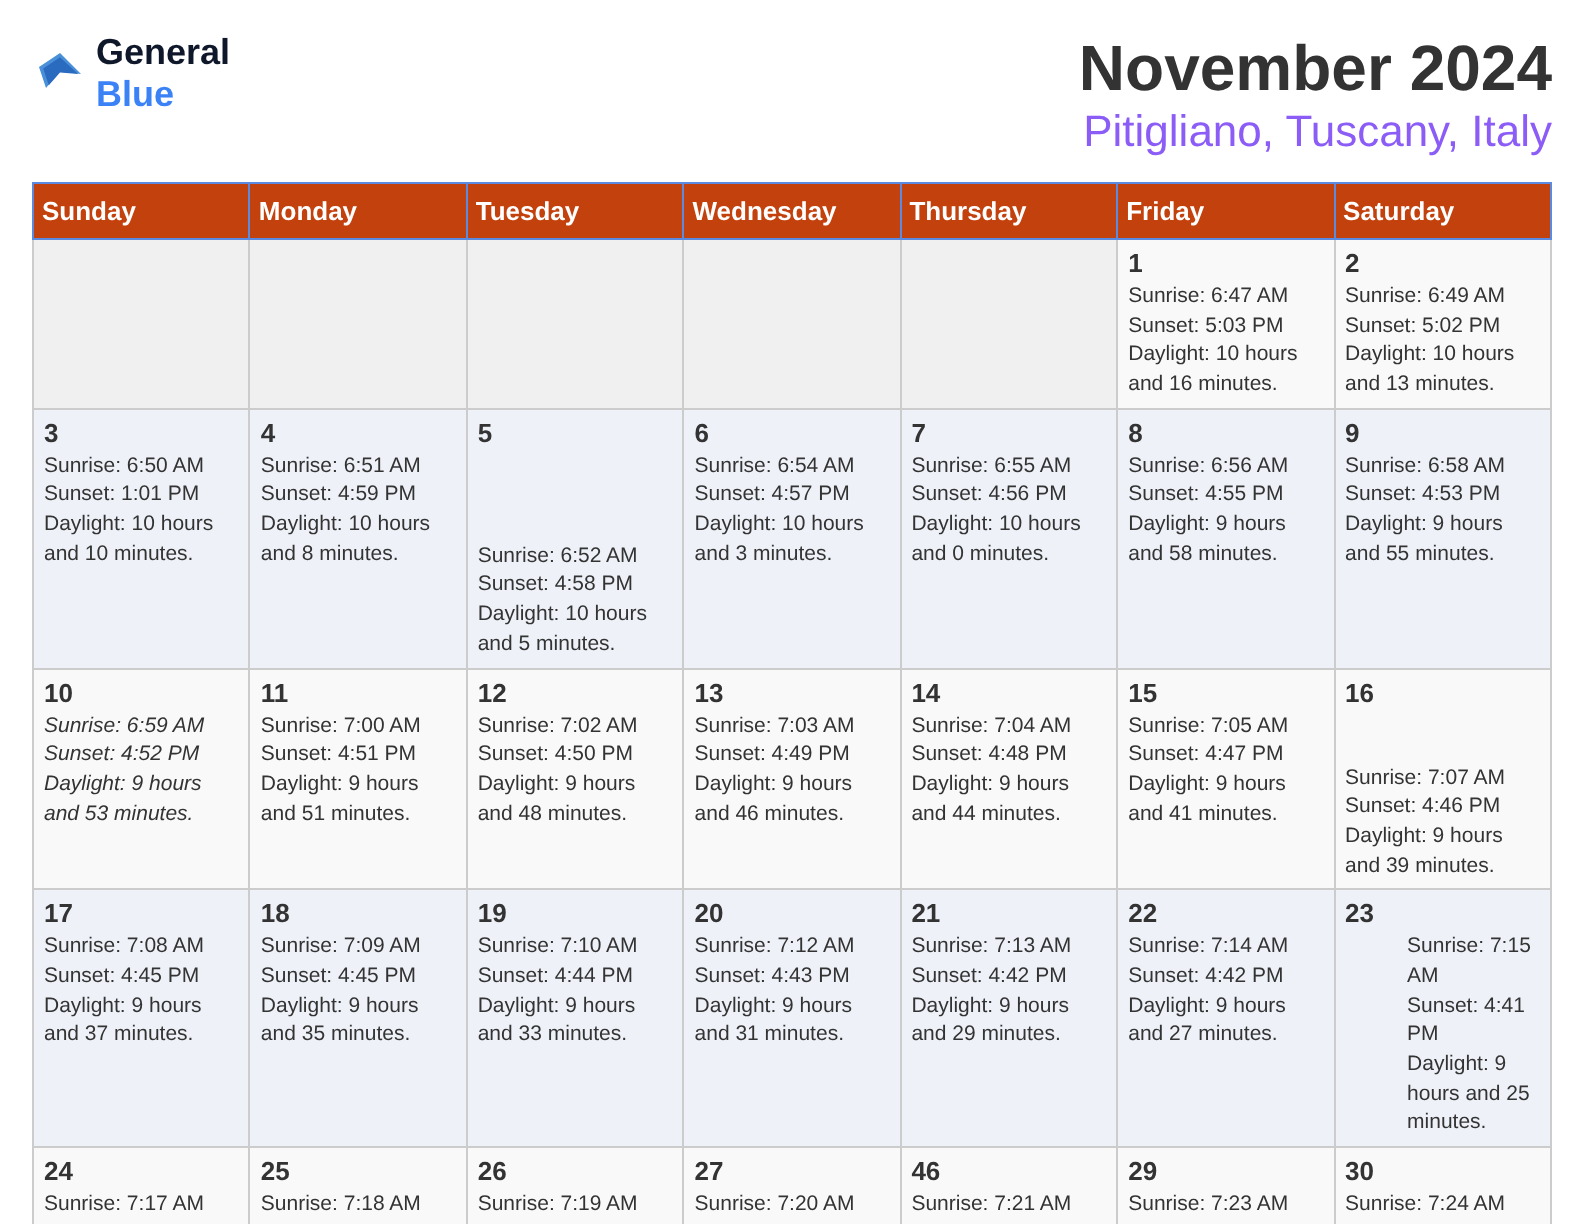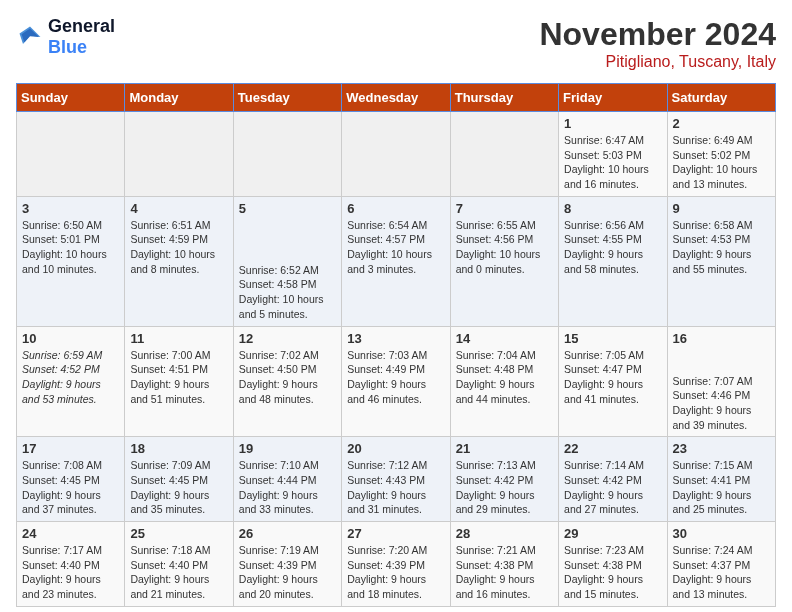--- a/index.html
+++ b/index.html
@@ -37,22 +37,22 @@
     }
     .title-block {
       text-align: right;
     }
     .month-title {
       font-size: 32px;
       font-weight: bold;
       color: #333;
     }
     .location-title {
-      font-size: 16px;
-      color: #b91c1c;
+      font-size: 22px;
+      color: #8b5cf6;
     }
     table {
       width: 100%;
       border-collapse: collapse;
       table-layout: fixed;
     }
     thead tr th {
       background-color: #c2410c;
       color: #fff;
       font-size: 13px;
@@ -138,21 +138,21 @@
           <span class="day-num">2</span>
           <div class="day-detail" style="white-space: pre-line;">Sunrise: 6:49 AM
 Sunset: 5:02 PM
 Daylight: 10 hours and 13 minutes.</div>
         </td>
       </tr>
       <tr>
         <td>
           <span class="day-num">3</span>
           <div class="day-detail" style="white-space: pre-line;">Sunrise: 6:50 AM
-Sunset: 5:01 PM
+Sunset: 1:01 PM
 Daylight: 10 hours and 10 minutes.</div>
         </td>
         <td>
           <span class="day-num">4</span>
           <div class="day-detail" style="white-space: pre-line;">Sunrise: 6:51 AM
 Sunset: 4:59 PM
 Daylight: 10 hours and 8 minutes.</div>
         </td>
         <td>
           <span class="day-num">5</span>
@@ -261,21 +261,21 @@
 Daylight: 9 hours and 29 minutes.</div>
         </td>
         <td>
           <span class="day-num">22</span>
           <div class="day-detail" style="white-space: pre-line;">Sunrise: 7:14 AM
 Sunset: 4:42 PM
 Daylight: 9 hours and 27 minutes.</div>
         </td>
         <td>
           <span class="day-num">23</span>
-          <div class="day-detail" style="white-space: pre-line;">Sunrise: 7:15 AM
+          <div class="day-detail" style="white-space: pre-line; margin-left: 31px;">Sunrise: 7:15 AM
 Sunset: 4:41 PM
 Daylight: 9 hours and 25 minutes.</div>
         </td>
       </tr>
       <tr>
         <td>
           <span class="day-num">24</span>
           <div class="day-detail" style="white-space: pre-line;">Sunrise: 7:17 AM
 Sunset: 4:40 PM
 Daylight: 9 hours and 23 minutes.</div>
@@ -292,21 +292,21 @@
 Sunset: 4:39 PM
 Daylight: 9 hours and 20 minutes.</div>
         </td>
         <td>
           <span class="day-num">27</span>
           <div class="day-detail" style="white-space: pre-line;">Sunrise: 7:20 AM
 Sunset: 4:39 PM
 Daylight: 9 hours and 18 minutes.</div>
         </td>
         <td>
-          <span class="day-num">28</span>
+          <span class="day-num">46</span>
           <div class="day-detail" style="white-space: pre-line;">Sunrise: 7:21 AM
 Sunset: 4:38 PM
 Daylight: 9 hours and 16 minutes.</div>
         </td>
         <td>
           <span class="day-num">29</span>
           <div class="day-detail" style="white-space: pre-line;">Sunrise: 7:23 AM
 Sunset: 4:38 PM
 Daylight: 9 hours and 15 minutes.</div>
         </td>

